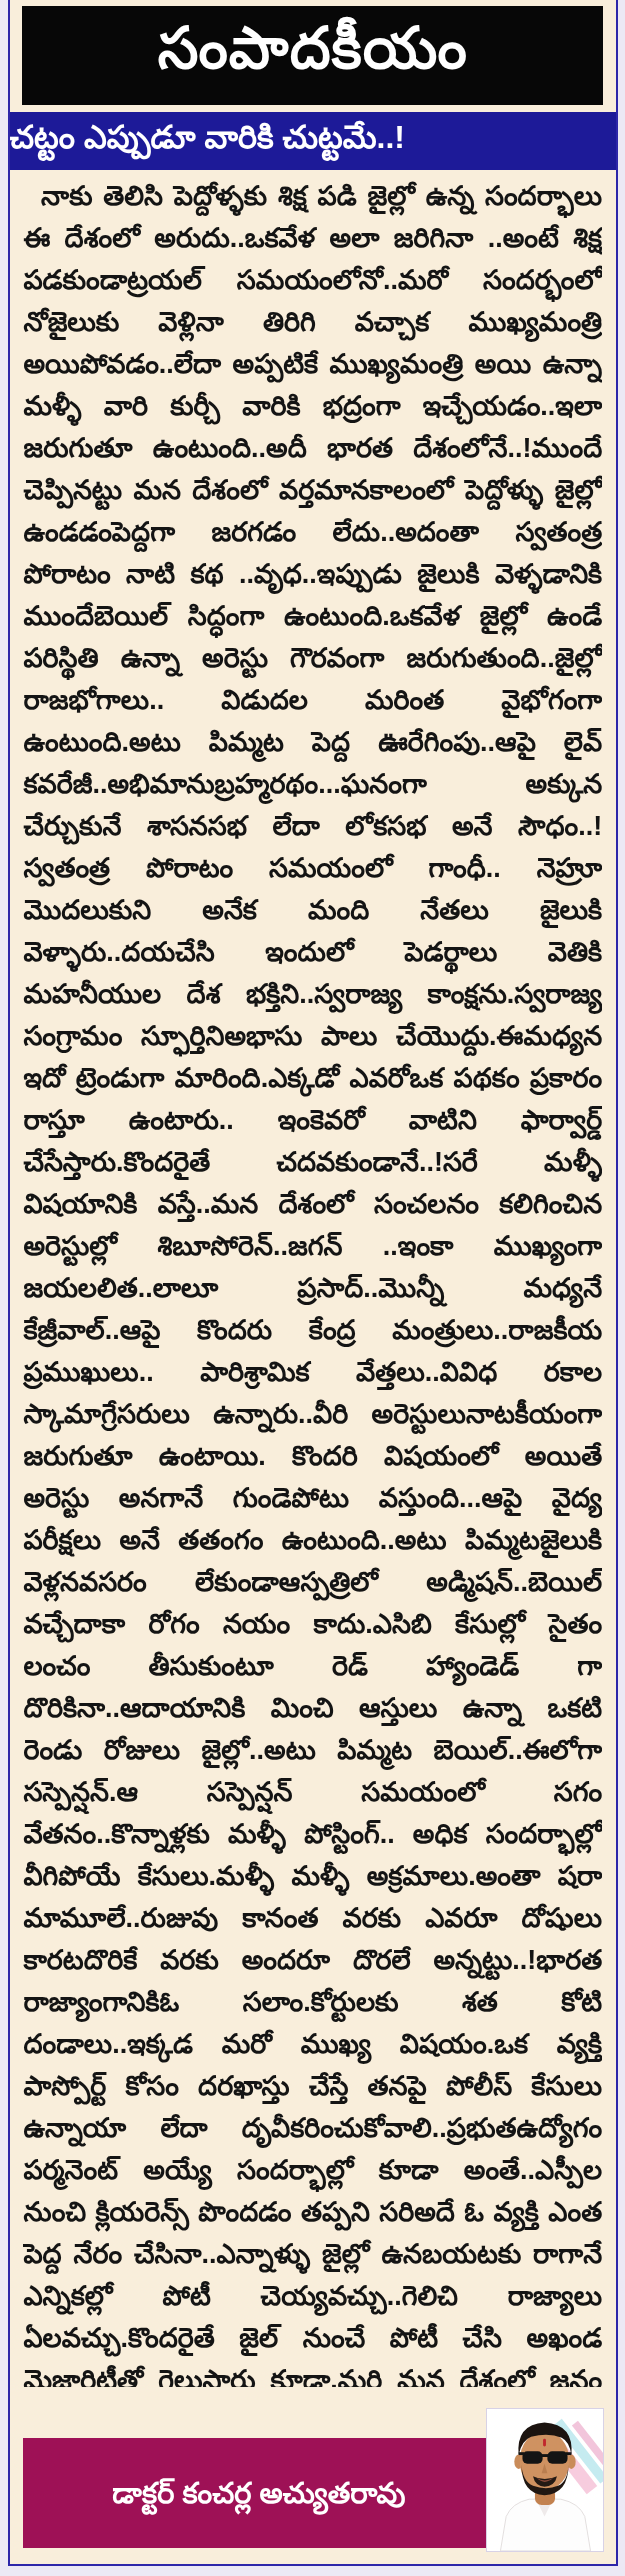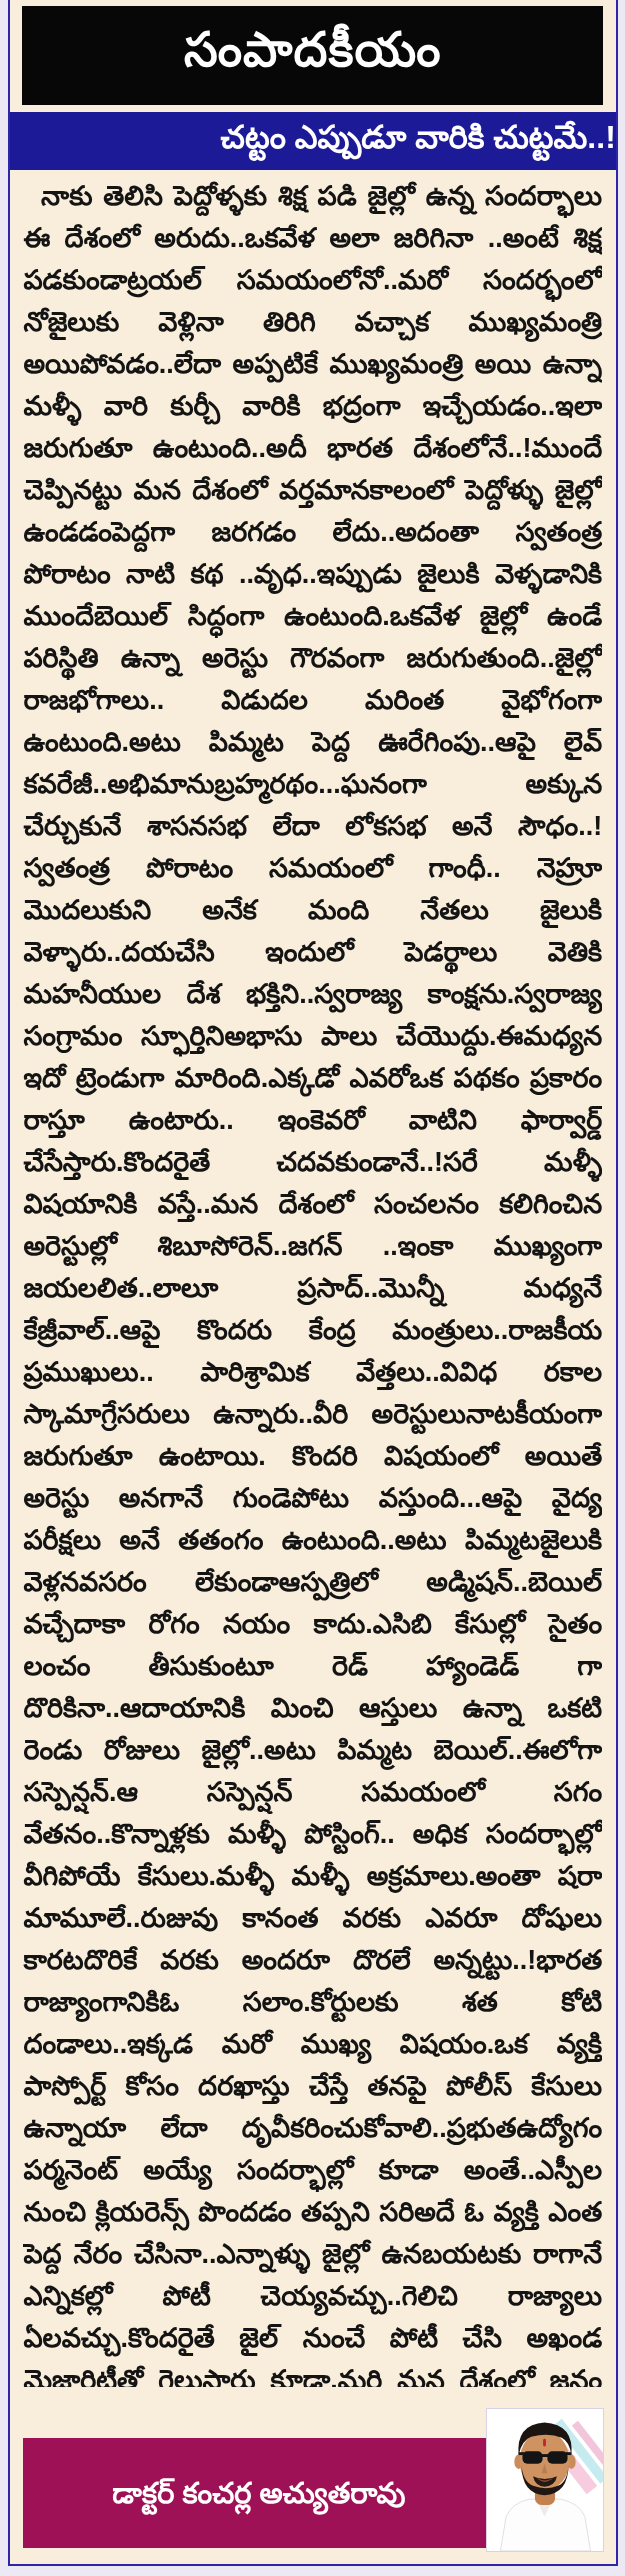--- a/index.html
+++ b/index.html
@@ -14,26 +14,26 @@
     box-sizing:border-box;
     border:2.9px solid #2d26a9;border-top:none;
     background:#f9eedb;
   }
   .masthead{
     margin:5.8px 12.7px 0 12.7px;height:99px;
     background:#070707;
     display:flex;align-items:center;justify-content:center;
   }
   .masthead-title{
-    color:#ffffff;font-size:48px;font-weight:bold;letter-spacing:1px;
+    color:#ffffff;font-size:58px;font-weight:bold;letter-spacing:1px;
   }
   .headline-band{
     margin-top:6.8px;height:58px;width:100%;
     background:#1d1a98;
-    display:flex;align-items:center;justify-content:flex-end;
+    display:flex;align-items:center;justify-content:flex-start;
   }
   .headline-text{
     color:#ffffff;font-size:32px;font-weight:bold;
   }
   .article-body{
     margin:5.8px 13.6px 0 13.6px;height:2212px;overflow:hidden;
   }
   .article-body p{
     margin:0;
     font-size:27px;line-height:42px;

